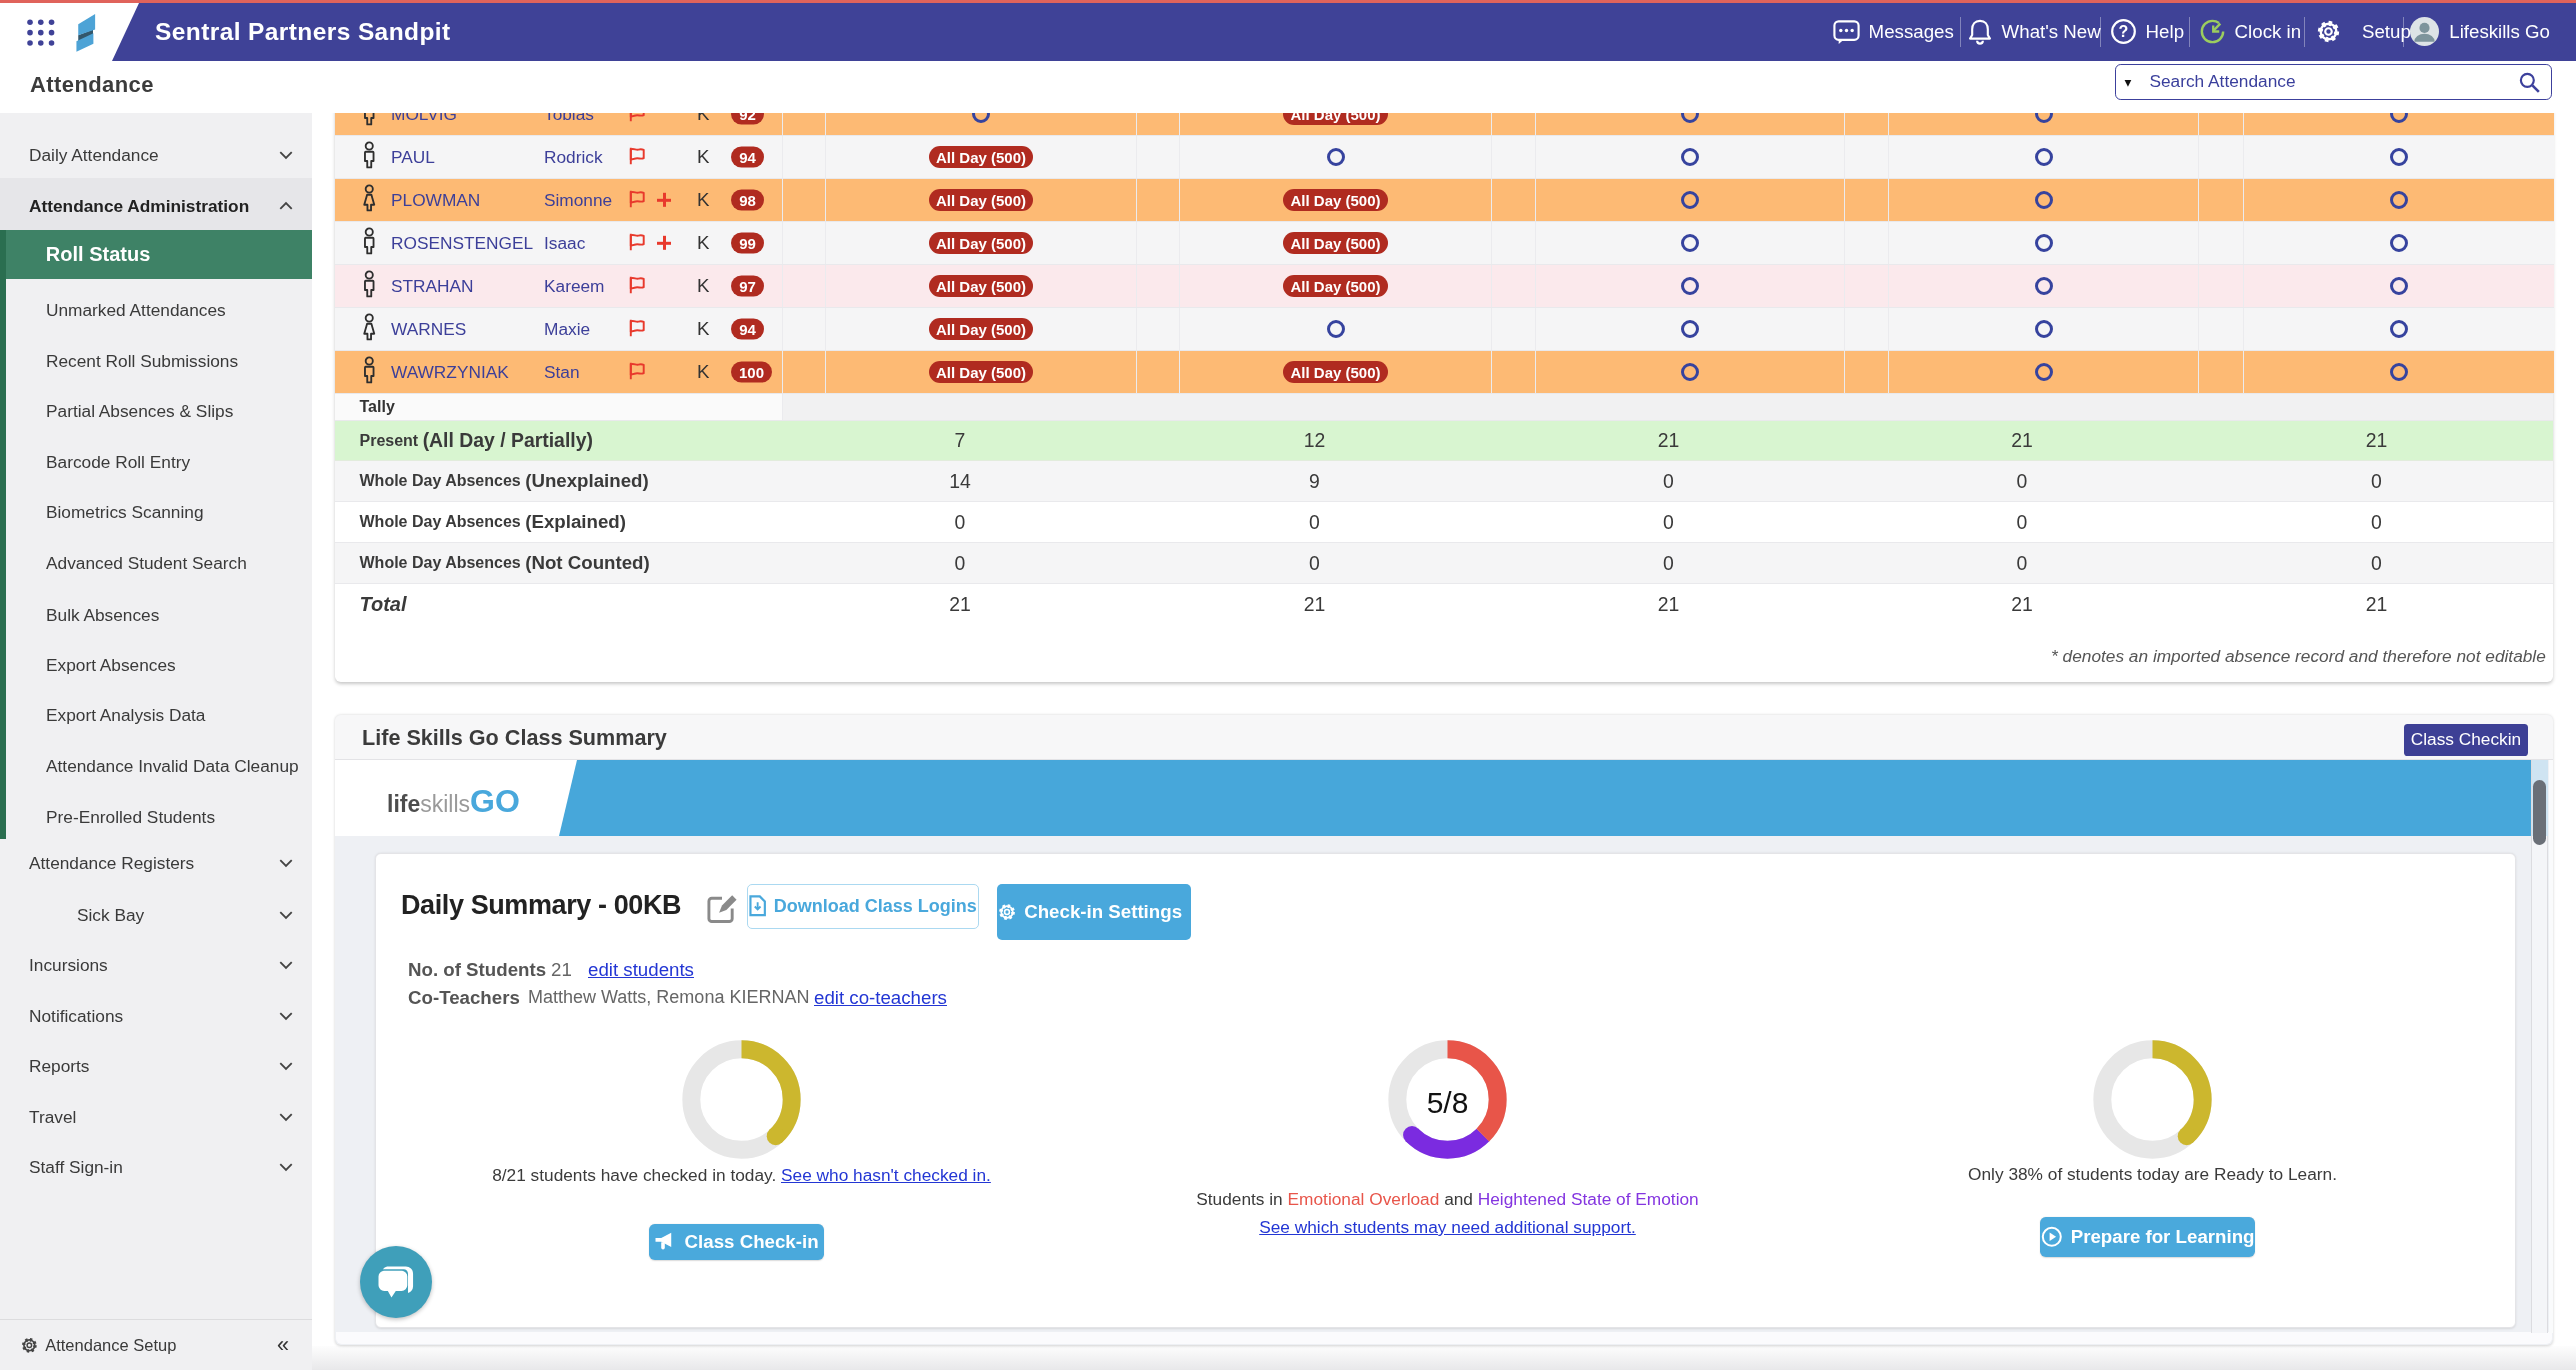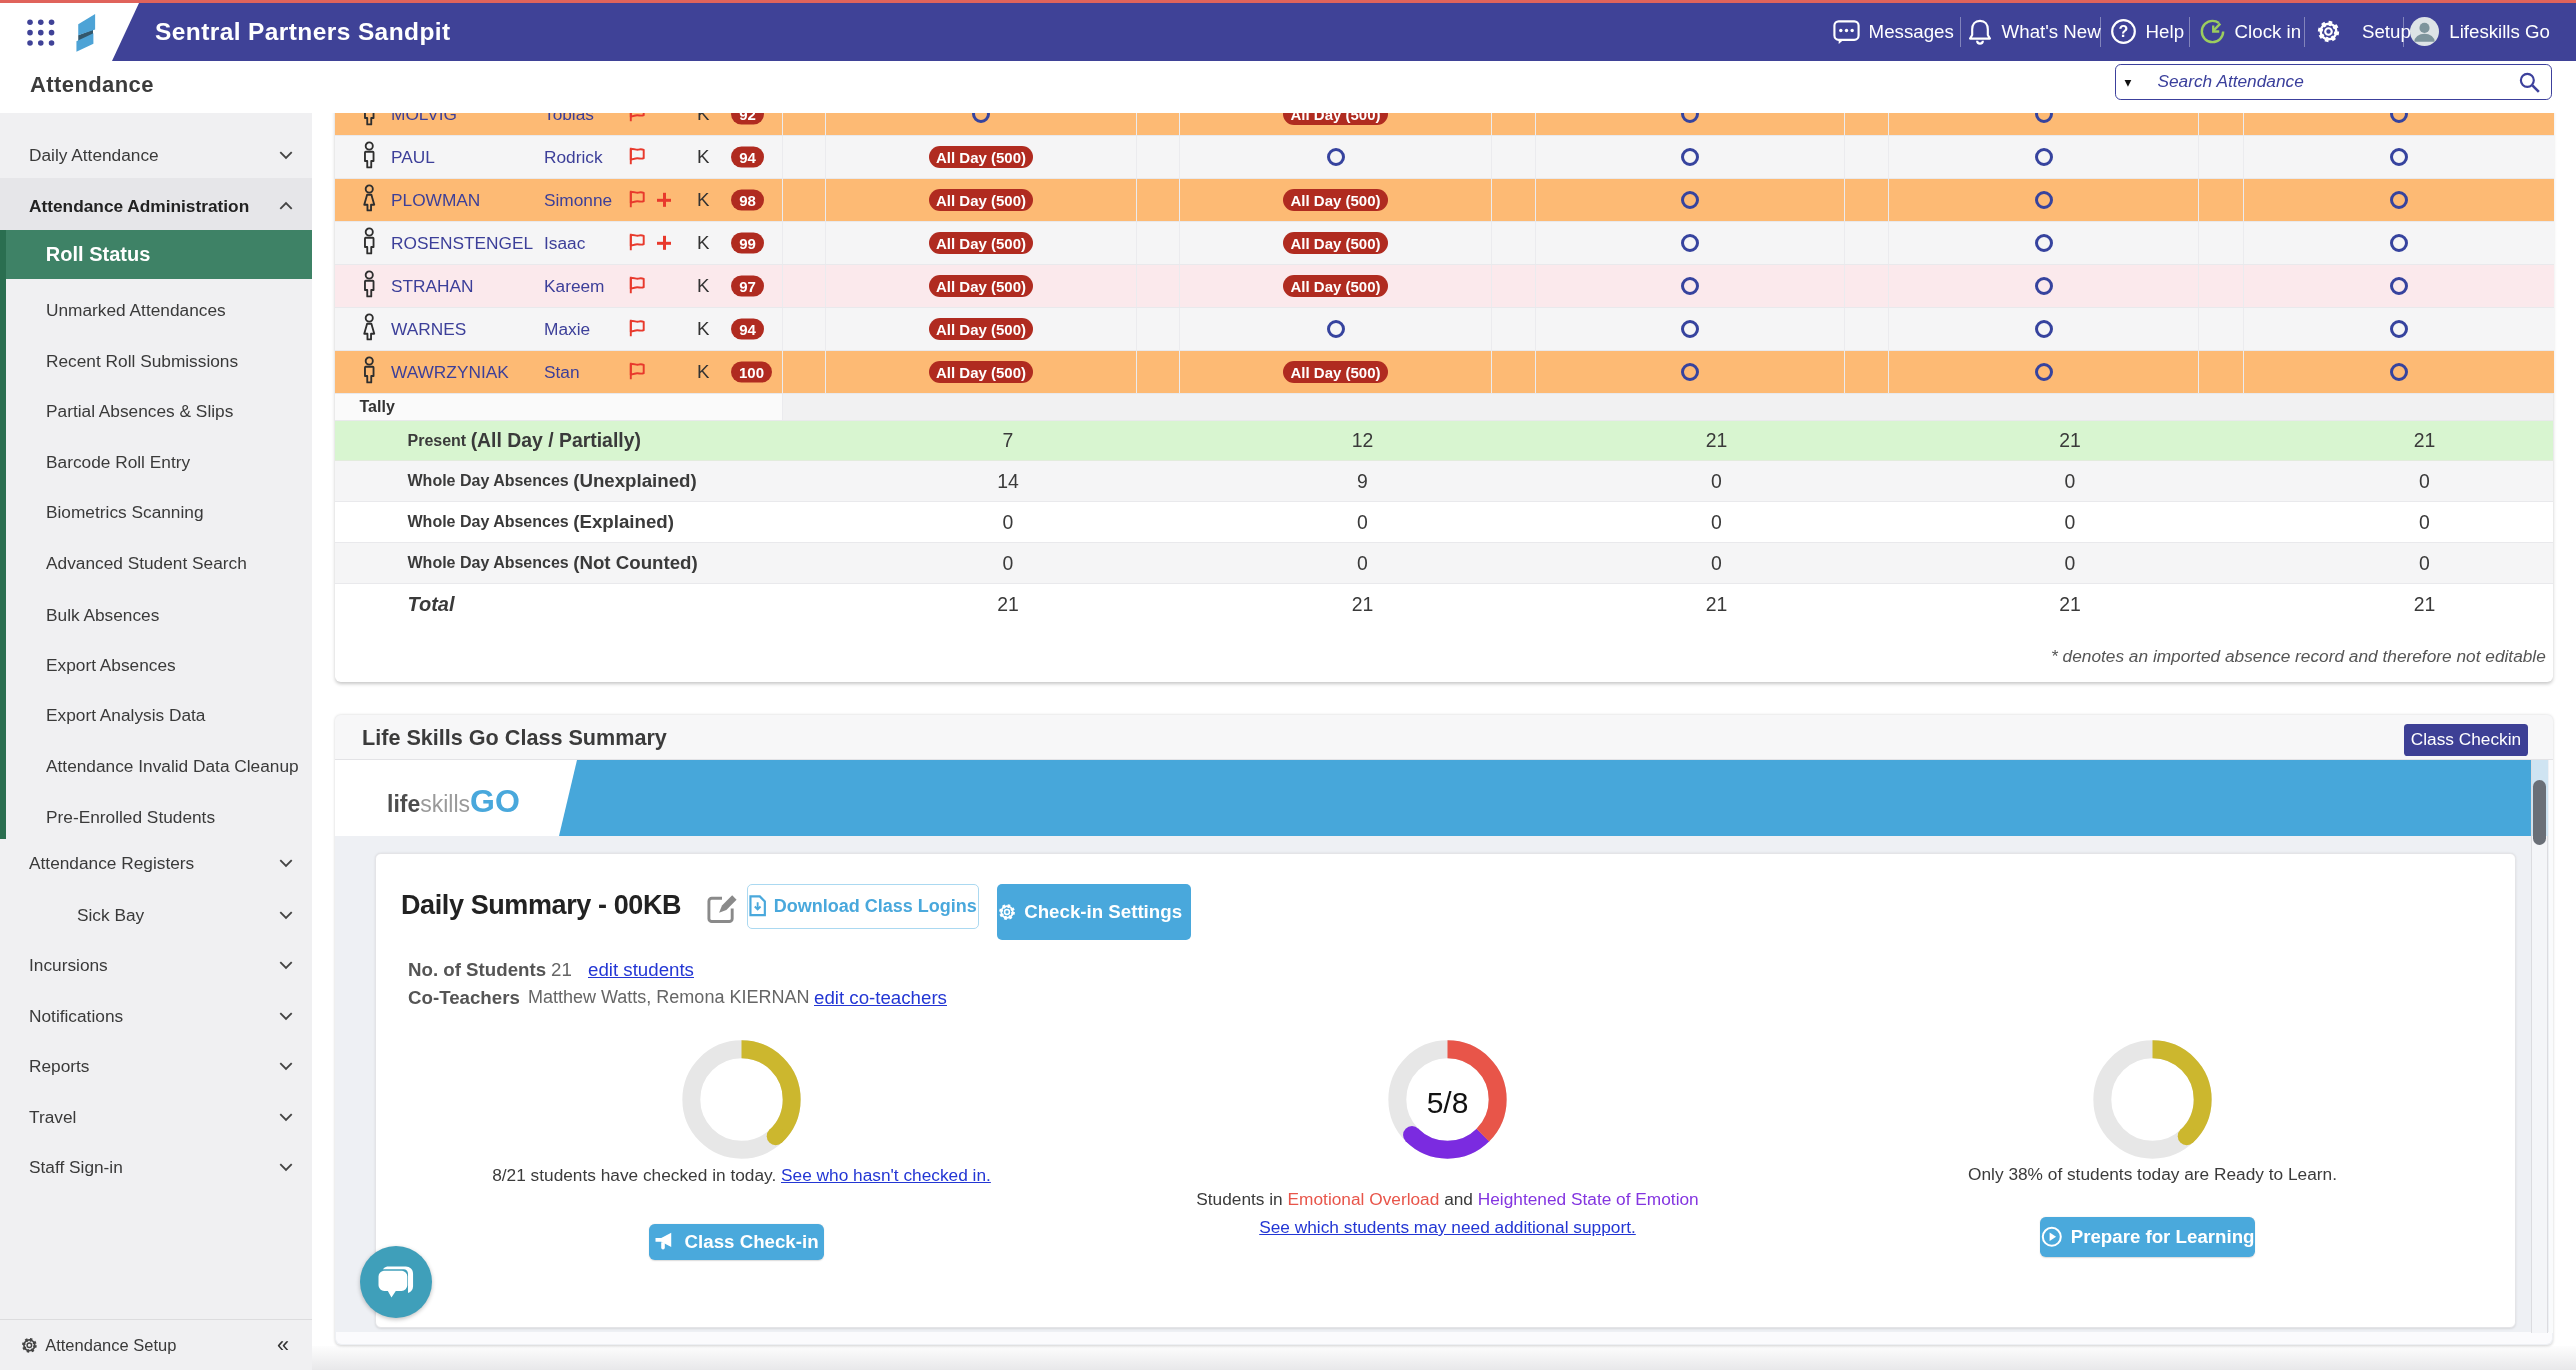--- a/index.html
+++ b/index.html
@@ -19,21 +19,21 @@
 .nav-item { position:absolute; top:0; height:58px; display:flex; align-items:center; gap:8.6px;
   color:#ffffff; font-size:18.7px; white-space:nowrap; }
 .nav-sep { position:absolute; top:14.4px; height:29.5px; width:1.4px; background:rgba(255,255,255,0.35); }
 
 
 .header { position:absolute; left:0; top:61px; width:2576px; height:52px; background:#ffffff; z-index:20; }
 .h1 { position:absolute; left:30px; top:10.8px; font-size:22px; font-weight:bold; color:#3c3c3c; letter-spacing:0.4px; }
 .search { position:absolute; left:2115px; top:2.9px; width:437px; height:36px; border:1.4px solid #3c409c;
   border-radius:5.8px; display:flex; align-items:center; color:#3a3f9c; font-size:17.3px; }
 .search .caret { margin-left:8.6px; font-size:13.7px; color:#111; }
-.search .stext { margin-left:26px;font-style:italic; }
+.search .stext { margin-left:18px; }
 .search svg { position:absolute; right:10px; top:6.5px; }
 
 
 .sidebar { position:absolute; left:0; top:113px; width:312px; height:1257px; background:#f0f0f2; z-index:10; }
 .side-item { position:absolute; left:29px; color:#3a3a3a; font-size:17.3px; transform:translateY(-50%); }
 .side-chev { position:absolute; left:276px; width:20px; height:20px; transform:translateY(-50%); }
 .admin-row { position:absolute; left:0; top:65px; width:312px; height:52px; background:#e6e6e9; }
 .greenbar { position:absolute; left:0; top:65px; width:5.8px; height:661px; background:#2a6e50; }
 .rollstatus { position:absolute; left:5.8px; top:117px; width:306px; height:49px; background:#3e8266;
   color:#ffffff; font-weight:bold; font-size:20px; display:flex; align-items:center; padding-left:40px; }
@@ -62,21 +62,21 @@
 .chip { position:absolute; left:396px; top:50%; transform:translate(-0%,-50%); background:#b02b20; color:#fff;
   font-size:15px; font-weight:bold; border-radius:10.8px; height:21px; min-width:33px; padding:0 8px;
   display:flex; align-items:center; justify-content:center; }
 .pill { background:#b02b20; color:#fff; font-size:15px; font-weight:bold; border-radius:11.5px; height:22px;
   padding:0 7.2px; display:flex; align-items:center; justify-content:center; white-space:nowrap; }
 .radio { width:18px; height:18px; border:3.6px solid #36439e; border-radius:50%; }
 .tallyhead { display:grid; grid-template-columns:448px 1770px; height:27px; border-bottom:1.4px solid #e9e9ec; }
 .tallyhead .t1 { background:#fafafa; border-right:1.4px solid #ebebee; display:flex; align-items:center; padding-left:24.5px;
   font-size:16px; font-weight:bold; color:#333; }
 .tallyhead .t2 { background:#f1f1f2; }
-.trow { display:grid; grid-template-columns:448px 354px 355px 353px 354px 355px;padding-left:48px; }
+.trow { display:grid; grid-template-columns:448px 354px 355px 353px 354px 355px; }
 .trow .tc { display:flex; align-items:center; justify-content:center; font-size:19.4px; color:#3a3a3a; }
 .trow .tl { justify-content:flex-start; padding-left:24.5px; }
 .tnote { position:absolute; right:7.2px; top:553px; font-style:italic; color:#555; font-size:17.3px; }
 
 
 .panel2 { position:absolute; left:335px; top:715px; width:2218px; height:630px; background:#eef0f4;
   border-radius:5.8px; box-shadow:0 0.7px 2.9px rgba(0,0,0,0.18); z-index:5; }
 .p2head { position:absolute; left:0; top:0; width:2218px; height:45px; background:#f7f7f8;
   border-bottom:0.7px solid #e3e3e6; border-radius:5.8px 5.8px 0 0; }
 .p2title { position:absolute; left:27px; top:10px; font-size:21.6px; font-weight:bold; color:#3b3b3b; }

